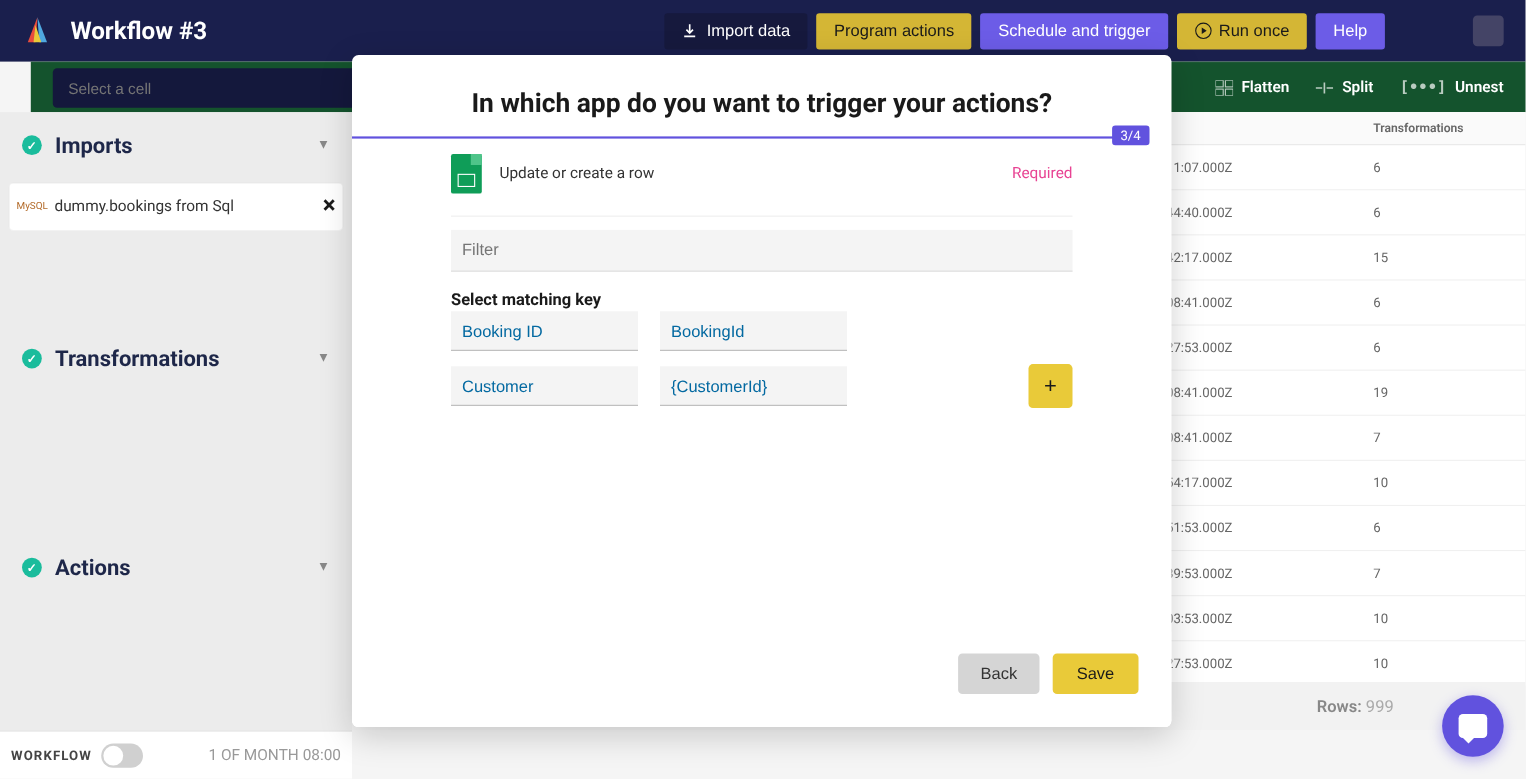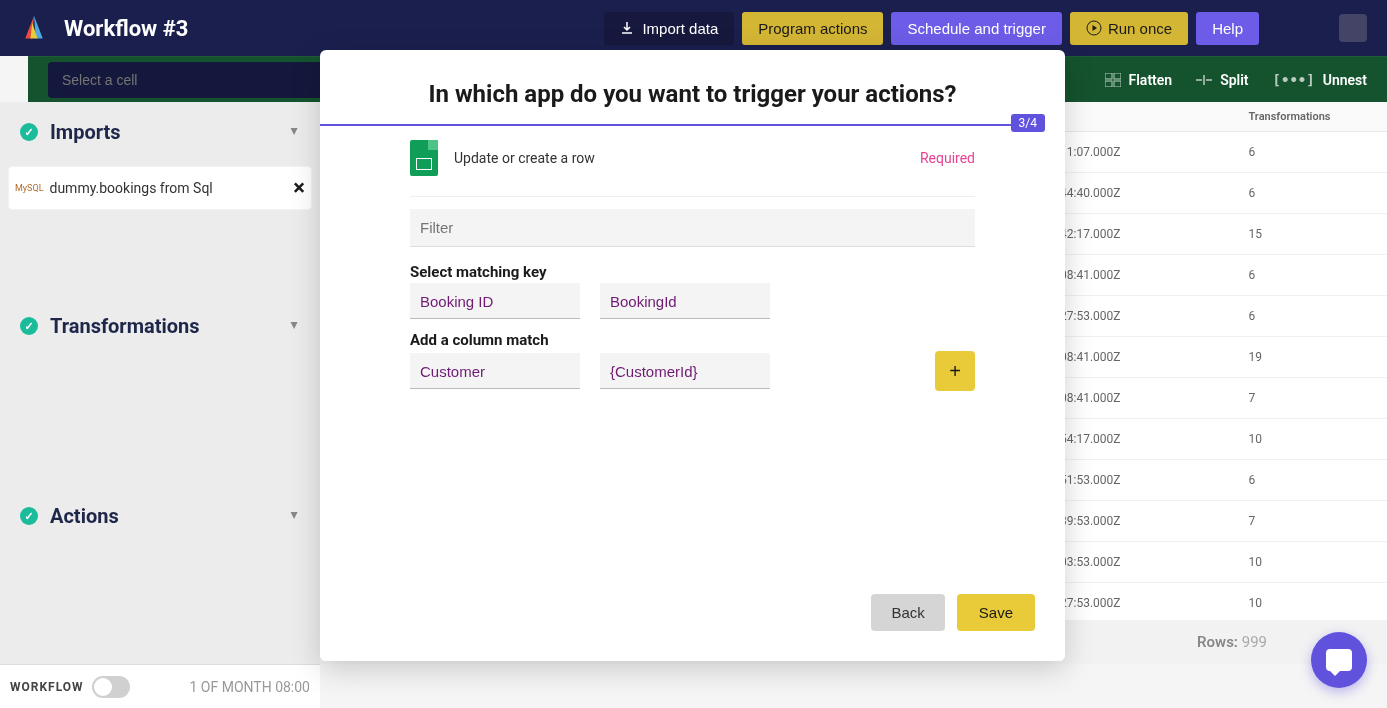--- a/index.html
+++ b/index.html
@@ -68,21 +68,21 @@
     .action-row { display: flex; align-items: center; padding: 14px 0; }
     .sheets-icon { width: 28px; height: 36px; background: #0f9d58; border-radius: 2px; position: relative; margin-right: 16px; }
     .sheets-icon::before { content: ""; position: absolute; top: 0; right: 0; width: 10px; height: 10px; background: #4ec489; }
     .sheets-icon::after { content:""; position:absolute; left:6px; right:6px; bottom:6px; height:12px; border:1.5px solid #fff; box-sizing:border-box; }
     .action-label { font-size: 14px; color: #333; }
     .required { margin-left: auto; color: #e84393; font-size: 14px; }
     .divider { height: 1px; background: #eee; margin: 6px 0; }
     .filter-input { width: 100%; padding: 10px 10px; background: #f4f4f4; border: none; border-bottom: 1px solid #ddd; font-size: 15px; color: #8b5cf6; margin: 6px 0 14px; }
     .section-title { font-size: 15px; font-weight: 700; color: #1a1a1a; margin: 2px 0; }
     .field-row { display: flex; gap: 20px; margin-bottom: 12px; align-items: center; }
-    .field-input { padding: 10px 10px 8px; background: #f4f4f4; border: none; border-bottom: 1px solid #bbb; font-size: 15px; color: #701a75; width: 170px; }
+    .field-input { padding: 10px 10px 8px; background: #f4f4f4; border: none; border-bottom: 1px solid #bbb; font-size: 15px; color: #0369a1; width: 170px; }
     .add-btn { margin-left: auto; width: 40px; height: 40px; background: #e9ca39; border: none; border-radius: 4px; font-size: 20px; font-weight: 400; cursor: pointer; color: #1a1a1a; }
     .modal-footer { padding: 20px 30px 30px; display: flex; justify-content: flex-end; gap: 12px; background: #fff; }
     .btn-back { padding: 10px 20px; background: #d5d5d5; border: none; border-radius: 4px; font-size: 15px; cursor: pointer; color: #333; }
     .btn-save { padding: 10px 22px; background: #e9ca39; border: none; border-radius: 4px; font-size: 15px; cursor: pointer; color: #1a1a1a; font-weight: 500; }
     
     
     .fab { position: absolute; bottom: 20px; right: 20px; width: 56px; height: 56px; border-radius: 50%; background: #6152de; display: flex; align-items: center; justify-content: center; color: #fff; box-shadow: 0 4px 12px rgba(97,82,222,0.4); cursor: pointer; }
     .chat-icon { width: 26px; height: 22px; background: #fff; border-radius: 4px; position: relative; }
     .chat-icon::after { content:""; position:absolute; bottom:-5px; left:4px; width:0; height:0; border:5px solid transparent; border-top-color:#fff; border-bottom:0; }
   </style>
@@ -263,21 +263,20 @@
       <div class="action-label">Update or create a row</div>
       <div class="required">Required</div>
     </div>
     <div class="divider"></div>
     <input class="filter-input" placeholder="Filter" style="">
     <div class="section-title">Select matching key</div>
     <div class="field-row">
       <input class="field-input" value="Booking ID" style="">
       <input class="field-input" value="BookingId" style="">
     </div>
-    <div class="section-title">Add a column match</div>
     <div class="field-row">
       <input class="field-input" value="Customer" style="">
       <input class="field-input" value="{CustomerId}" style="">
       <button class="add-btn">+</button>
     </div>
   </div>
   <div class="modal-footer">
     <button class="btn-back">Back</button>
     <button class="btn-save">Save</button>
   </div>

